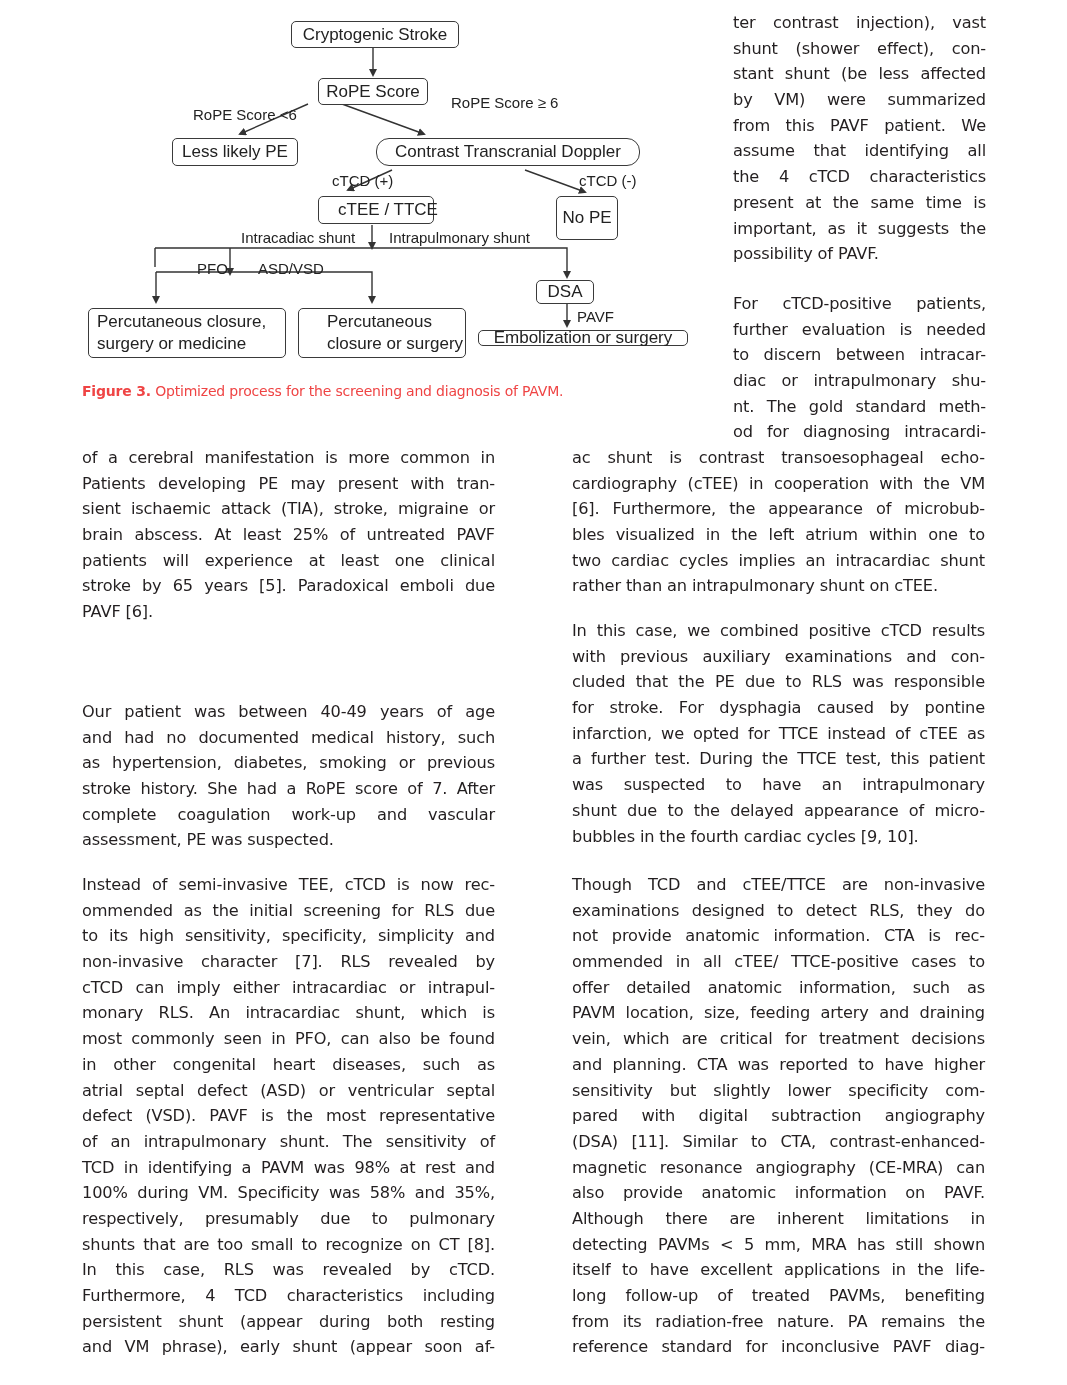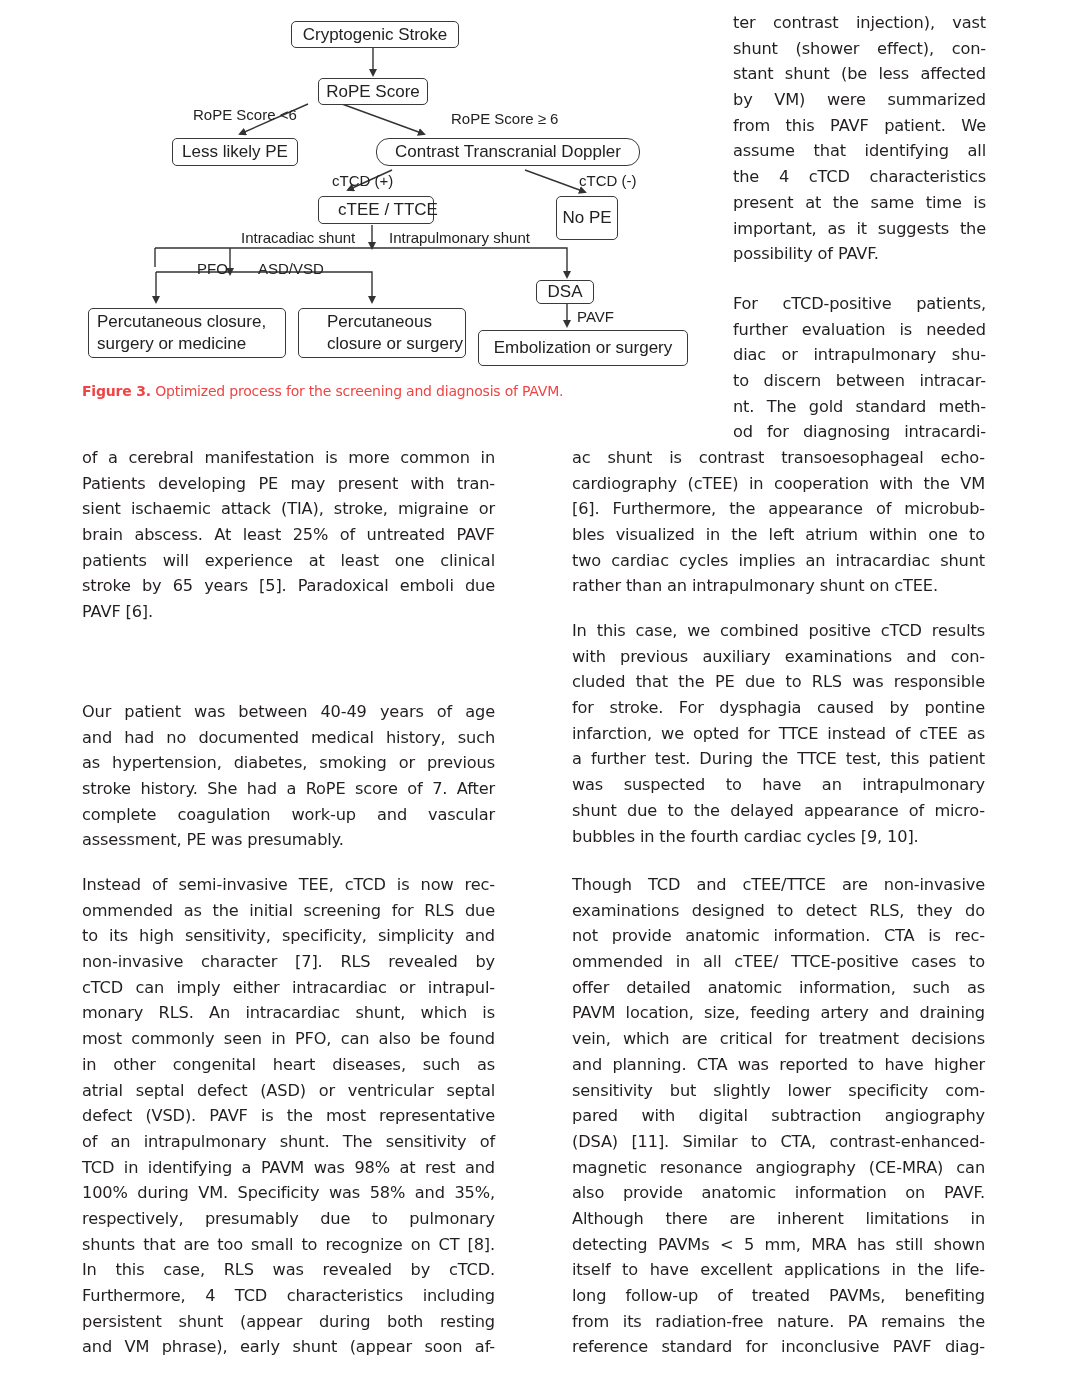--- a/index.html
+++ b/index.html
@@ -50,79 +50,79 @@
       <polyline points="76,262 292,262 292,292" marker-end="url(#ah)"></polyline>
       <line x1="76" y1="262" x2="76" y2="292" marker-end="url(#ah)"></line>
 
       <line x1="487" y1="293" x2="487" y2="316" marker-end="url(#ah)"></line>
     </g>
   </svg>
 
   <div class="box" style="left:211px; top:11px; width:168px; height:27px;">Cryptogenic Stroke</div>
   <div class="box" style="left:238px; top:68px; width:110px; height:27px;">RoPE Score</div>
   <div class="lbl" style="left:113px; top:96px;">RoPE Score &lt;6</div>
-  <div class="lbl" style="left:371px; top:100px;">RoPE Score ≥ 6</div>
+  <div class="lbl" style="left:371px; top:84px;">RoPE Score ≥ 6</div>
   <div class="box" style="left:92px; top:128px; width:126px; height:28px;">Less likely PE</div>
   <div class="box" style="left:296px; top:128px; width:264px; height:28px;border-radius:13px;">Contrast Transcranial Doppler</div>
   <div class="lbl" style="left:252px; top:162px;">cTCD (+)</div>
   <div class="lbl" style="left:499px; top:162px;">cTCD (-)</div>
   <div class="box" style="left:238px; top:186px; width:116px; height:28px;padding-left:24px;">cTEE / TTCE</div>
   <div class="box" style="left:476px; top:186px; width:62px; height:44px;">No PE</div>
   <div class="lbl" style="left:161px; top:219px;">Intracadiac shunt</div>
   <div class="lbl" style="left:309px; top:219px;">Intrapulmonary shunt</div>
   <div class="lbl" style="left:117px; top:250px;">PFO</div>
   <div class="lbl" style="left:178px; top:250px;">ASD/VSD</div>
   <div class="box" style="left:456px; top:270px; width:58px; height:24px;">DSA</div>
   <div class="lbl" style="left:497px; top:298px;">PAVF</div>
   <div class="box ml" style="left:8px; top:298px; width:198px; height:50px; white-space:normal;">Percutaneous closure, surgery or medicine</div>
   <div class="box ml" style="left:218px; top:298px; width:168px; height:50px; white-space:normal;padding-left:28px;">Percutaneous closure or surgery</div>
-  <div class="box" style="left:398px; top:320px; width:210px; height:36px;">Embolization or surgery</div>
+  <div class="box" style="left:398px; top:320px; width:210px; height:16px;">Embolization or surgery</div>
 </div>
 
 <div class="caption"><b>Figure 3.</b><span> Optimized process for the screening and diagnosis of PAVM.</span></div>
 
 <div class="para" style="left:733px; top:10px; width:253px;">
   <span class="ln">ter contrast injection), vast</span>
   <span class="ln">shunt (shower effect), con-</span>
   <span class="ln">stant shunt (be less affected</span>
   <span class="ln">by VM) were summarized</span>
   <span class="ln">from this PAVF patient. We</span>
   <span class="ln">assume that identifying all</span>
   <span class="ln">the 4 cTCD characteristics</span>
   <span class="ln">present at the same time is</span>
   <span class="ln">important, as it suggests the</span>
   <span class="ln last">possibility of PAVF.</span>
 </div>
 
 <div class="para" style="left:733px; top:291px; width:253px;">
   <span class="ln">For cTCD-positive patients,</span>
   <span class="ln">further evaluation is needed</span>
+  <span class="ln">to discern between intracar-</span>
   <span class="ln">diac or intrapulmonary shu-</span>
-  <span class="ln">to discern between intracar-</span>
   <span class="ln">nt. The gold standard meth-</span>
   <span class="ln">od for diagnosing intracardi-</span>
 </div>
 
 <div class="para" style="left:82px; top:445px; width:413px;">
   <span class="ln">of a cerebral manifestation is more common in</span>
   <span class="ln">Patients developing PE may present with tran-</span>
   <span class="ln">sient ischaemic attack (TIA), stroke, migraine or</span>
   <span class="ln">brain abscess. At least 25% of untreated PAVF</span>
   <span class="ln">patients will experience at least one clinical</span>
   <span class="ln">stroke by 65 years [5]. Paradoxical emboli due</span>
   <span class="ln last">PAVF [6].</span>
 </div>
 
 <div class="para" style="left:82px; top:699px; width:413px;">
   <span class="ln">Our patient was between 40-49 years of age</span>
   <span class="ln">and had no documented medical history, such</span>
   <span class="ln">as hypertension, diabetes, smoking or previous</span>
   <span class="ln">stroke history. She had a RoPE score of 7. After</span>
   <span class="ln">complete coagulation work-up and vascular</span>
-  <span class="ln last">assessment, PE was presumably.</span>
+  <span class="ln last">assessment, PE was suspected.</span>
 </div>
 
 <div class="para" style="left:82px; top:872px; width:413px;">
   <span class="ln">Instead of semi-invasive TEE, cTCD is now rec-</span>
   <span class="ln">ommended as the initial screening for RLS due</span>
   <span class="ln">to its high sensitivity, specificity, simplicity and</span>
   <span class="ln">non-invasive character [7]. RLS revealed by</span>
   <span class="ln">cTCD can imply either intracardiac or intrapul-</span>
   <span class="ln">monary RLS. An intracardiac shunt, which is</span>
   <span class="ln">most commonly seen in PFO, can also be found</span>

